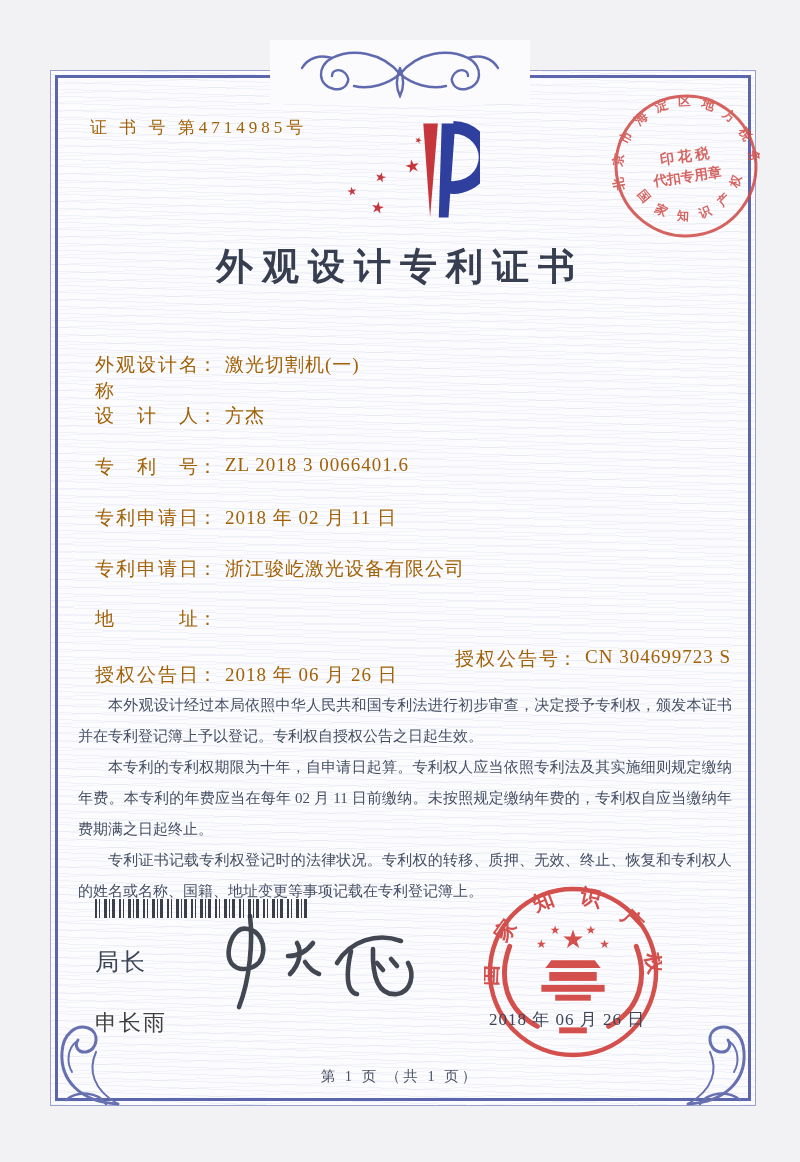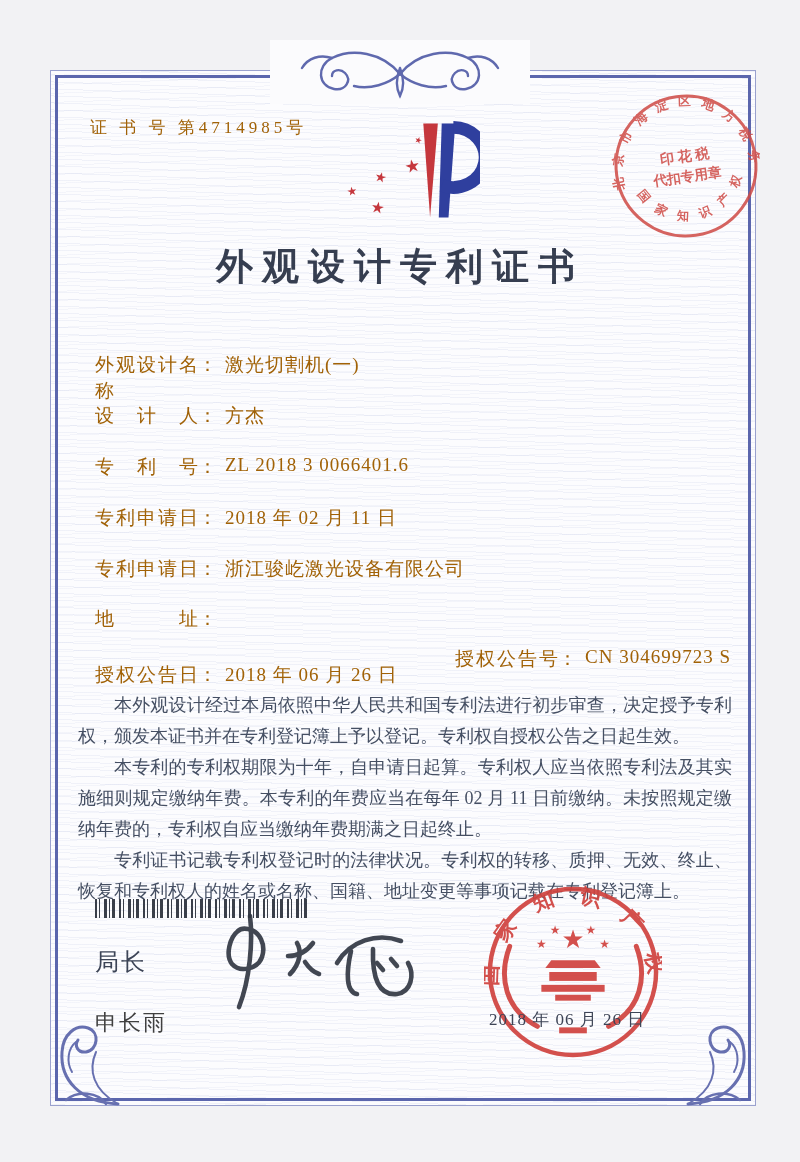--- a/index.html
+++ b/index.html
@@ -32,21 +32,21 @@
     font-size:37px;font-weight:bold;letter-spacing:9px;color:#363e50;}
 
   .field-row{position:absolute;left:95px;font-size:19px;color:#a16207;display:flex;align-items:flex-start;}
   .flabel{display:inline-block;width:103px;text-align:justify;text-align-last:justify;flex:none;}
   .fcolon{flex:none;margin-right:8px;}
   .fvalue{letter-spacing:1px;}
   .row-addr .fvalue{width:470px;line-height:29px;}
   .grant-left{left:95px;}
   .grant-right{left:455px;}
 
-  .body-text{position:absolute;left:78px;top:690px;width:654px;font-size:18px;
+  .body-text{position:absolute;left:78px;top:690px;width:654px;font-size:15px;
     line-height:31px;color:#454f63;text-align:justify;}
   .body-text p{margin:0;text-indent:2em;}
 
   .barcode{position:absolute;left:95px;top:899px;width:212px;height:19px;
     background:repeating-linear-gradient(90deg,
       #3a3f4a 0 2px, transparent 2px 4px,
       #3a3f4a 4px 5px, transparent 5px 9px,
       #3a3f4a 9px 12px, transparent 12px 14px,
       #3a3f4a 14px 15px, transparent 15px 17px,
       #3a3f4a 17px 20px, transparent 20px 24px);
@@ -219,14 +219,15 @@
       <rect x="72" y="113" width="36" height="6"></rect>
       <g fill="none" stroke="#d0423e" stroke-width="5" stroke-linecap="round">
         <path d="M26,64 C14,96 22,128 54,145"></path>
         <path d="M154,64 C166,96 158,128 126,145"></path>
       </g>
       <rect x="76" y="146" width="28" height="6"></rect>
     </g>
   </svg>
   <div class="seal-date">2018 年 06 月 26 日</div>
 
+  <div class="footer">第 1 页 （共 1 页）</div>
 
 </div>
 
 </body></html>

